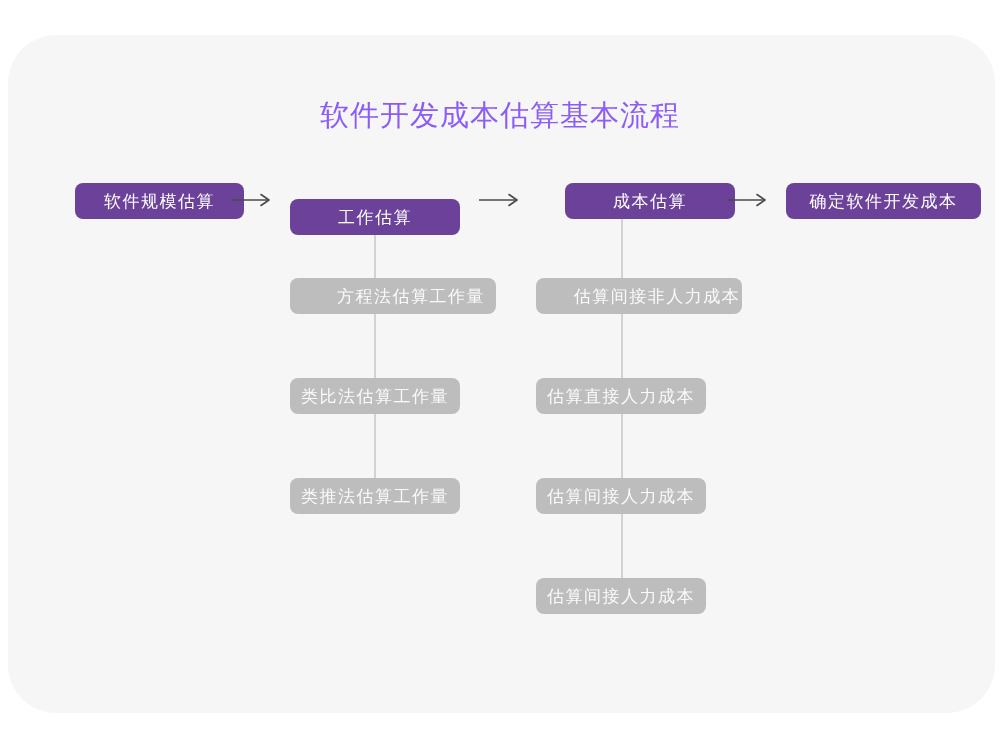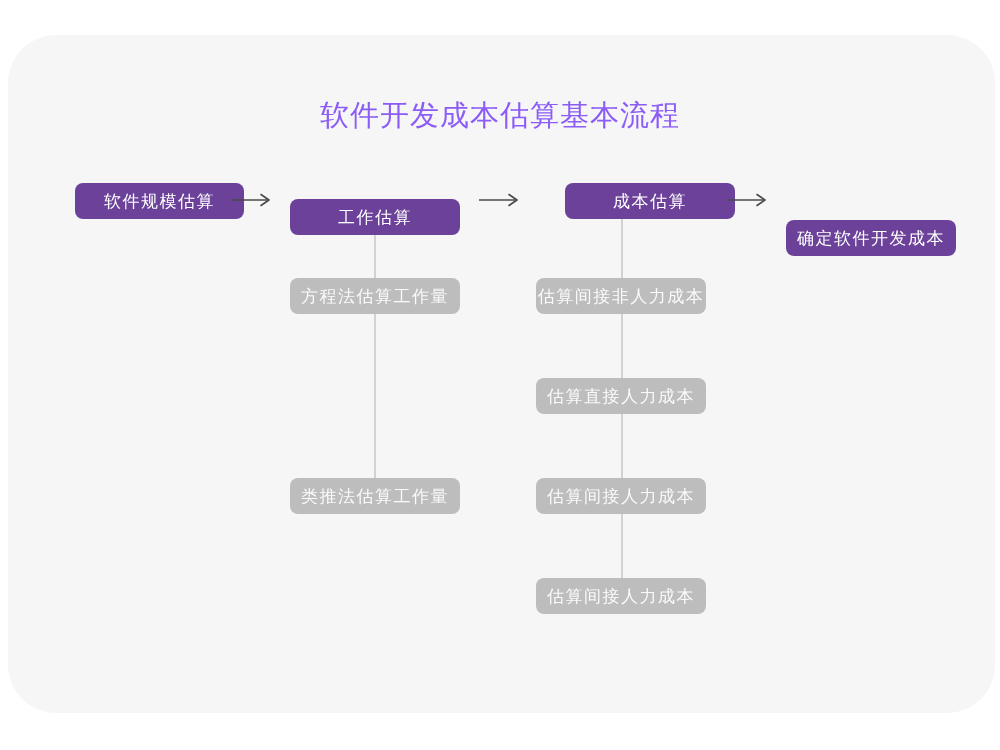--- a/index.html
+++ b/index.html
@@ -60,25 +60,25 @@
     color: #ffffff;
     top: 183px;
   }
   .sub-node {
     background: #bdbdbd;
     color: #fafafa;
   }
   .m1 { left: 55px;  width: 169px; margin-left: 20px; }
   .m2 { left: 290px; width: 170px; margin-top: 16px; }
   .m3 { left: 537px; width: 170px; margin-left: 28px; }
-  .m4 { left: 786px; width: 170px; margin-top: 37px; }
+  .m4 { left: 786px; width: 195px; }
 
   .w-col { left: 290px; width: 170px; }
   .c-col { left: 536px; width: 170px; }
-  .r1 { top: 278px; }
+  .r1 { top: 278px; padding-left: 36px; }
   .r2 { top: 378px; }
   .r3 { top: 478px; }
   .r4 { top: 578px; }
 
   .arrow {
     position: absolute;
     top: 192px;
     width: 42px;
     height: 16px;
   }
@@ -117,20 +117,21 @@
     </svg>
   </div>
   <div class="arrow a3">
     <svg width="42" height="16" viewBox="0 0 42 16">
       <line x1="1" y1="8" x2="38" y2="8" stroke="#4a4a4a" stroke-width="1.6"></line>
       <polyline points="31,2.5 39,8 31,13.5" fill="none" stroke="#4a4a4a" stroke-width="1.6" stroke-linecap="round" stroke-linejoin="round"></polyline>
     </svg>
   </div>
 
   <div class="node sub-node w-col r1">方程法估算工作量</div>
+  <div class="node sub-node w-col r2">类比法估算工作量</div>
   <div class="node sub-node c-col r1">估算间接非人力成本</div>
 
   <div class="node sub-node w-col r3">类推法估算工作量</div>
   <div class="node sub-node c-col r3">估算间接人力成本</div>
   <div class="node sub-node c-col r2">估算直接人力成本</div>
   <div class="node sub-node c-col r4">估算间接人力成本</div>
 
 </div>
 
 </body></html>

